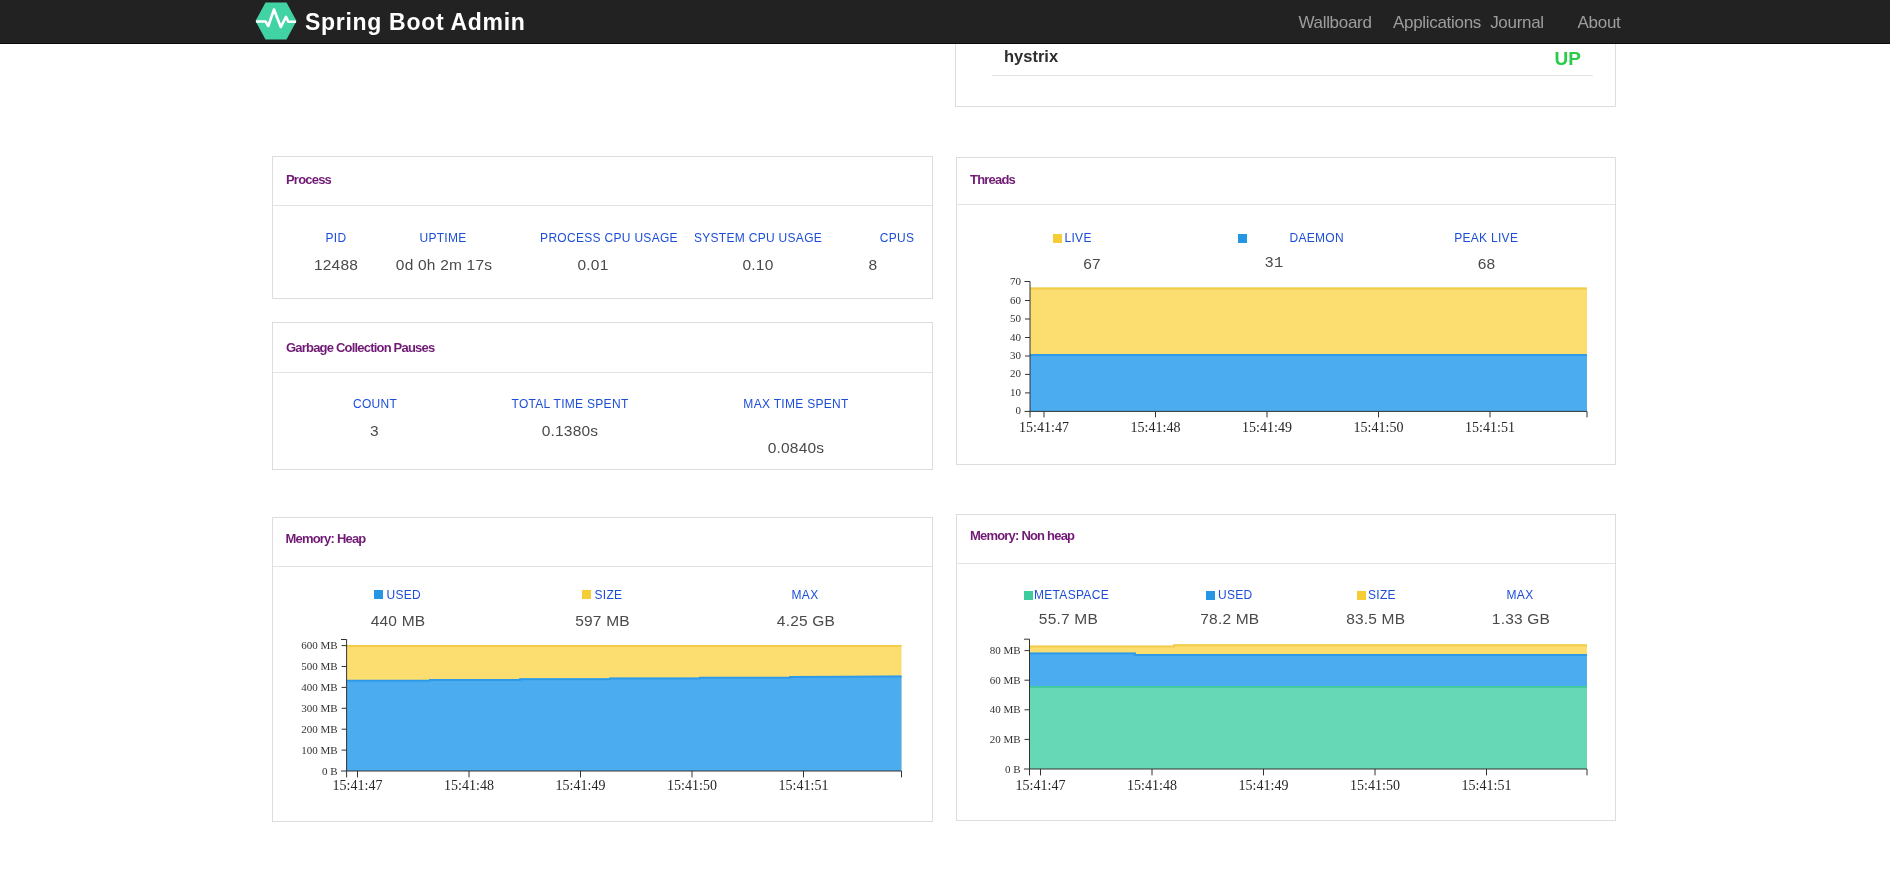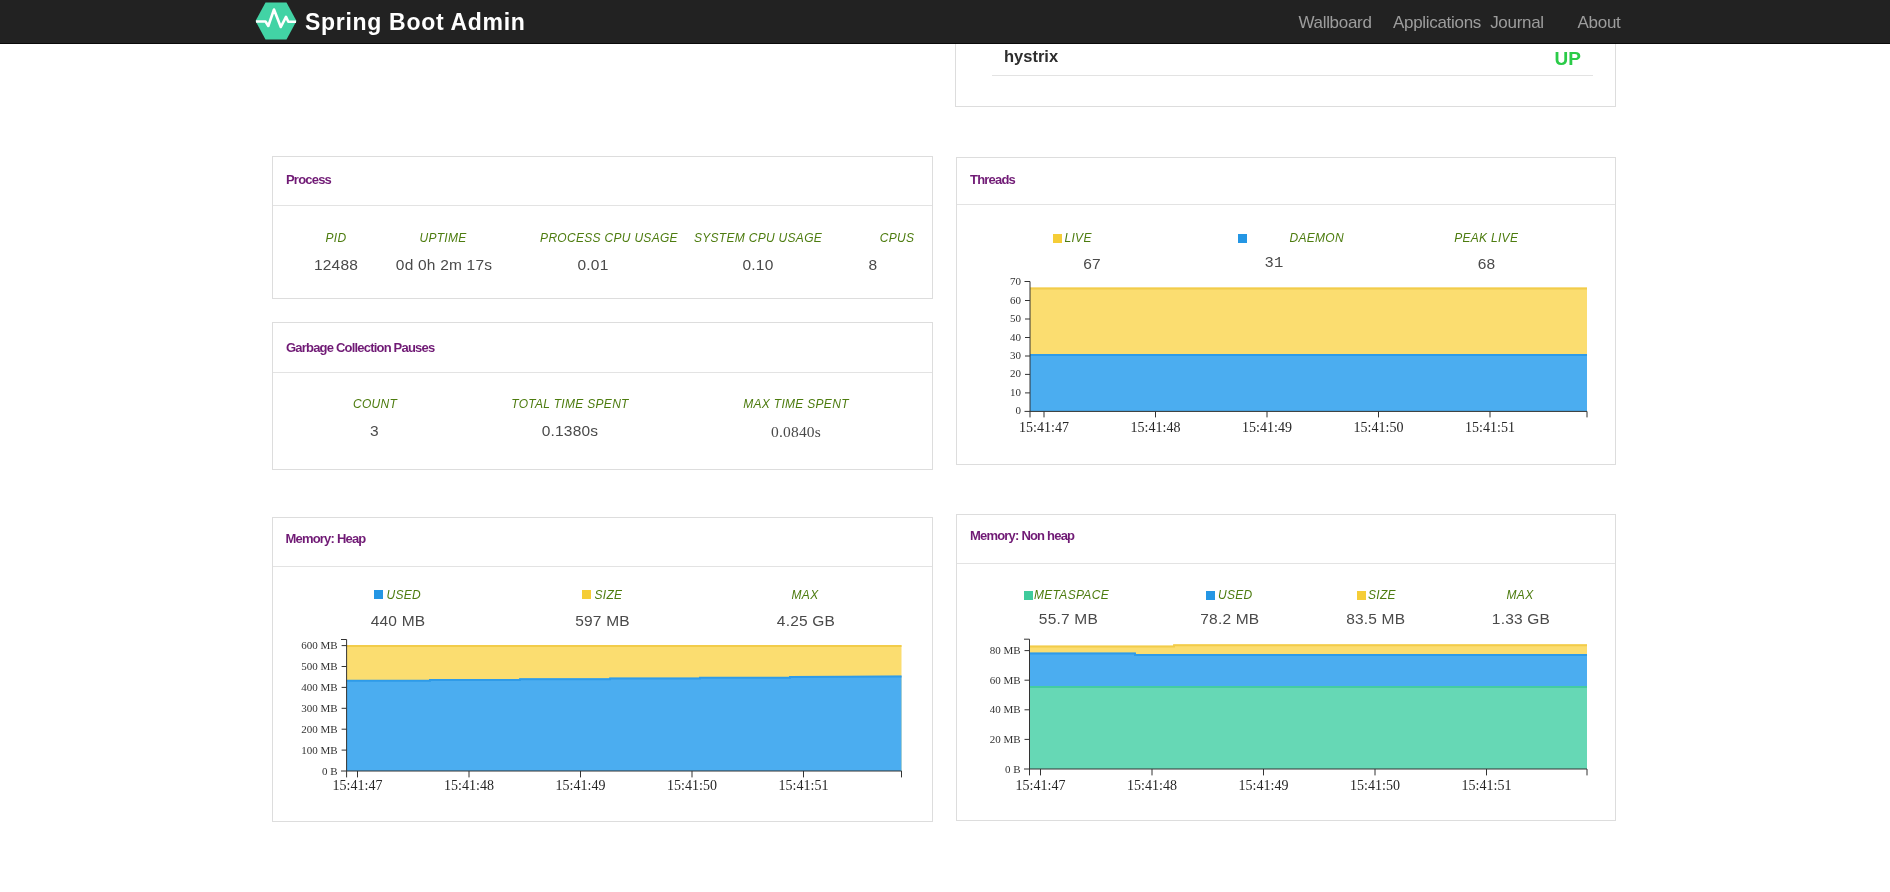--- a/index.html
+++ b/index.html
@@ -2,21 +2,21 @@
 <html><head>
 <meta charset="utf-8">
 <style>
 * { margin:0; padding:0; box-sizing:border-box; }
 html,body { width:1890px; height:892px; background:#fff; font-family:"Liberation Sans",sans-serif; position:relative; overflow:hidden; }
 .t { position:absolute; line-height:1; white-space:nowrap; }
 .c { transform:translateX(-50%); }
 .card { position:absolute; background:#fff; border:1px solid #ddd; }
 .hr { position:absolute; height:1px; background:#e3e3e3; }
 .title { font-size:13px; font-weight:bold; color:#701a75; letter-spacing:-0.8px; }
-.th { font-size:12px; letter-spacing:0.3px; color:#4d7c0f;font-style:italic; }
+.th { font-size:12px; letter-spacing:0.3px; color:#1d4ed8; }
 .td { font-size:15.5px; color:#4a4a4a; letter-spacing:0.2px; }
 .sq { position:absolute; width:9px; height:9px; }
 #nav { position:absolute; left:0; top:0; width:1890px; height:44px; background:#222; border-bottom:1px solid #0a0a0a; z-index:10; }
 .navlink { font-size:17px; letter-spacing:-0.3px; color:#9d9d9d; z-index:11; }
 .navel { z-index:11; }
 </style>
 </head>
 <body>
 <div id="nav"></div>
 <svg style="position:absolute;left:255px;top:2px;z-index:11" width="42" height="38" viewBox="0 0 42 38">
@@ -49,21 +49,21 @@
 <div class="t c td" style="left:873px;top:257px;">8</div>
 
 <div class="card" style="left:272px;top:322px;width:661px;height:148px;"></div>
 <div class="t title" style="left:286px;top:340.5px;">Garbage Collection Pauses</div>
 <div class="hr" style="left:273px;top:372px;width:659px;"></div>
 <div class="t c th" style="left:375px;top:398px;">COUNT</div>
 <div class="t c th" style="left:570px;top:398px;">TOTAL TIME SPENT</div>
 <div class="t c th" style="left:796px;top:398px;">MAX TIME SPENT</div>
 <div class="t c td" style="left:374.5px;top:423px;">3</div>
 <div class="t c td" style="left:570px;top:423px;">0.1380s</div>
-<div class="t c td" style="left:796px;top:424px;font-family:Liberation Serif, serif;">0.0840s</div>
+<div class="t c td" style="left:796px;top:440px;">0.0840s</div>
 
 <div class="card" style="left:955.5px;top:156.5px;width:660.5px;height:308.5px;"></div>
 <div class="t title" style="left:970px;top:172.5px;">Threads</div>
 <div class="hr" style="left:956.5px;top:204px;width:658.5px;"></div>
 <div class="sq" style="left:1052.7px;top:233.5px;background:#f5cd37;"></div>
 <div class="t th" style="left:1064.5px;top:231.8px;">LIVE</div>
 <div class="sq" style="left:1238px;top:233.5px;background:#2496e4;"></div>
 <div class="t th" style="left:1249.5px;top:231.8px;padding-left:40px;">DAEMON</div>
 <div class="t c th" style="left:1486.2px;top:231.8px;">PEAK LIVE</div>
 <div class="t c td" style="left:1072px;top:256.4px;margin-left:20px;">67</div>

